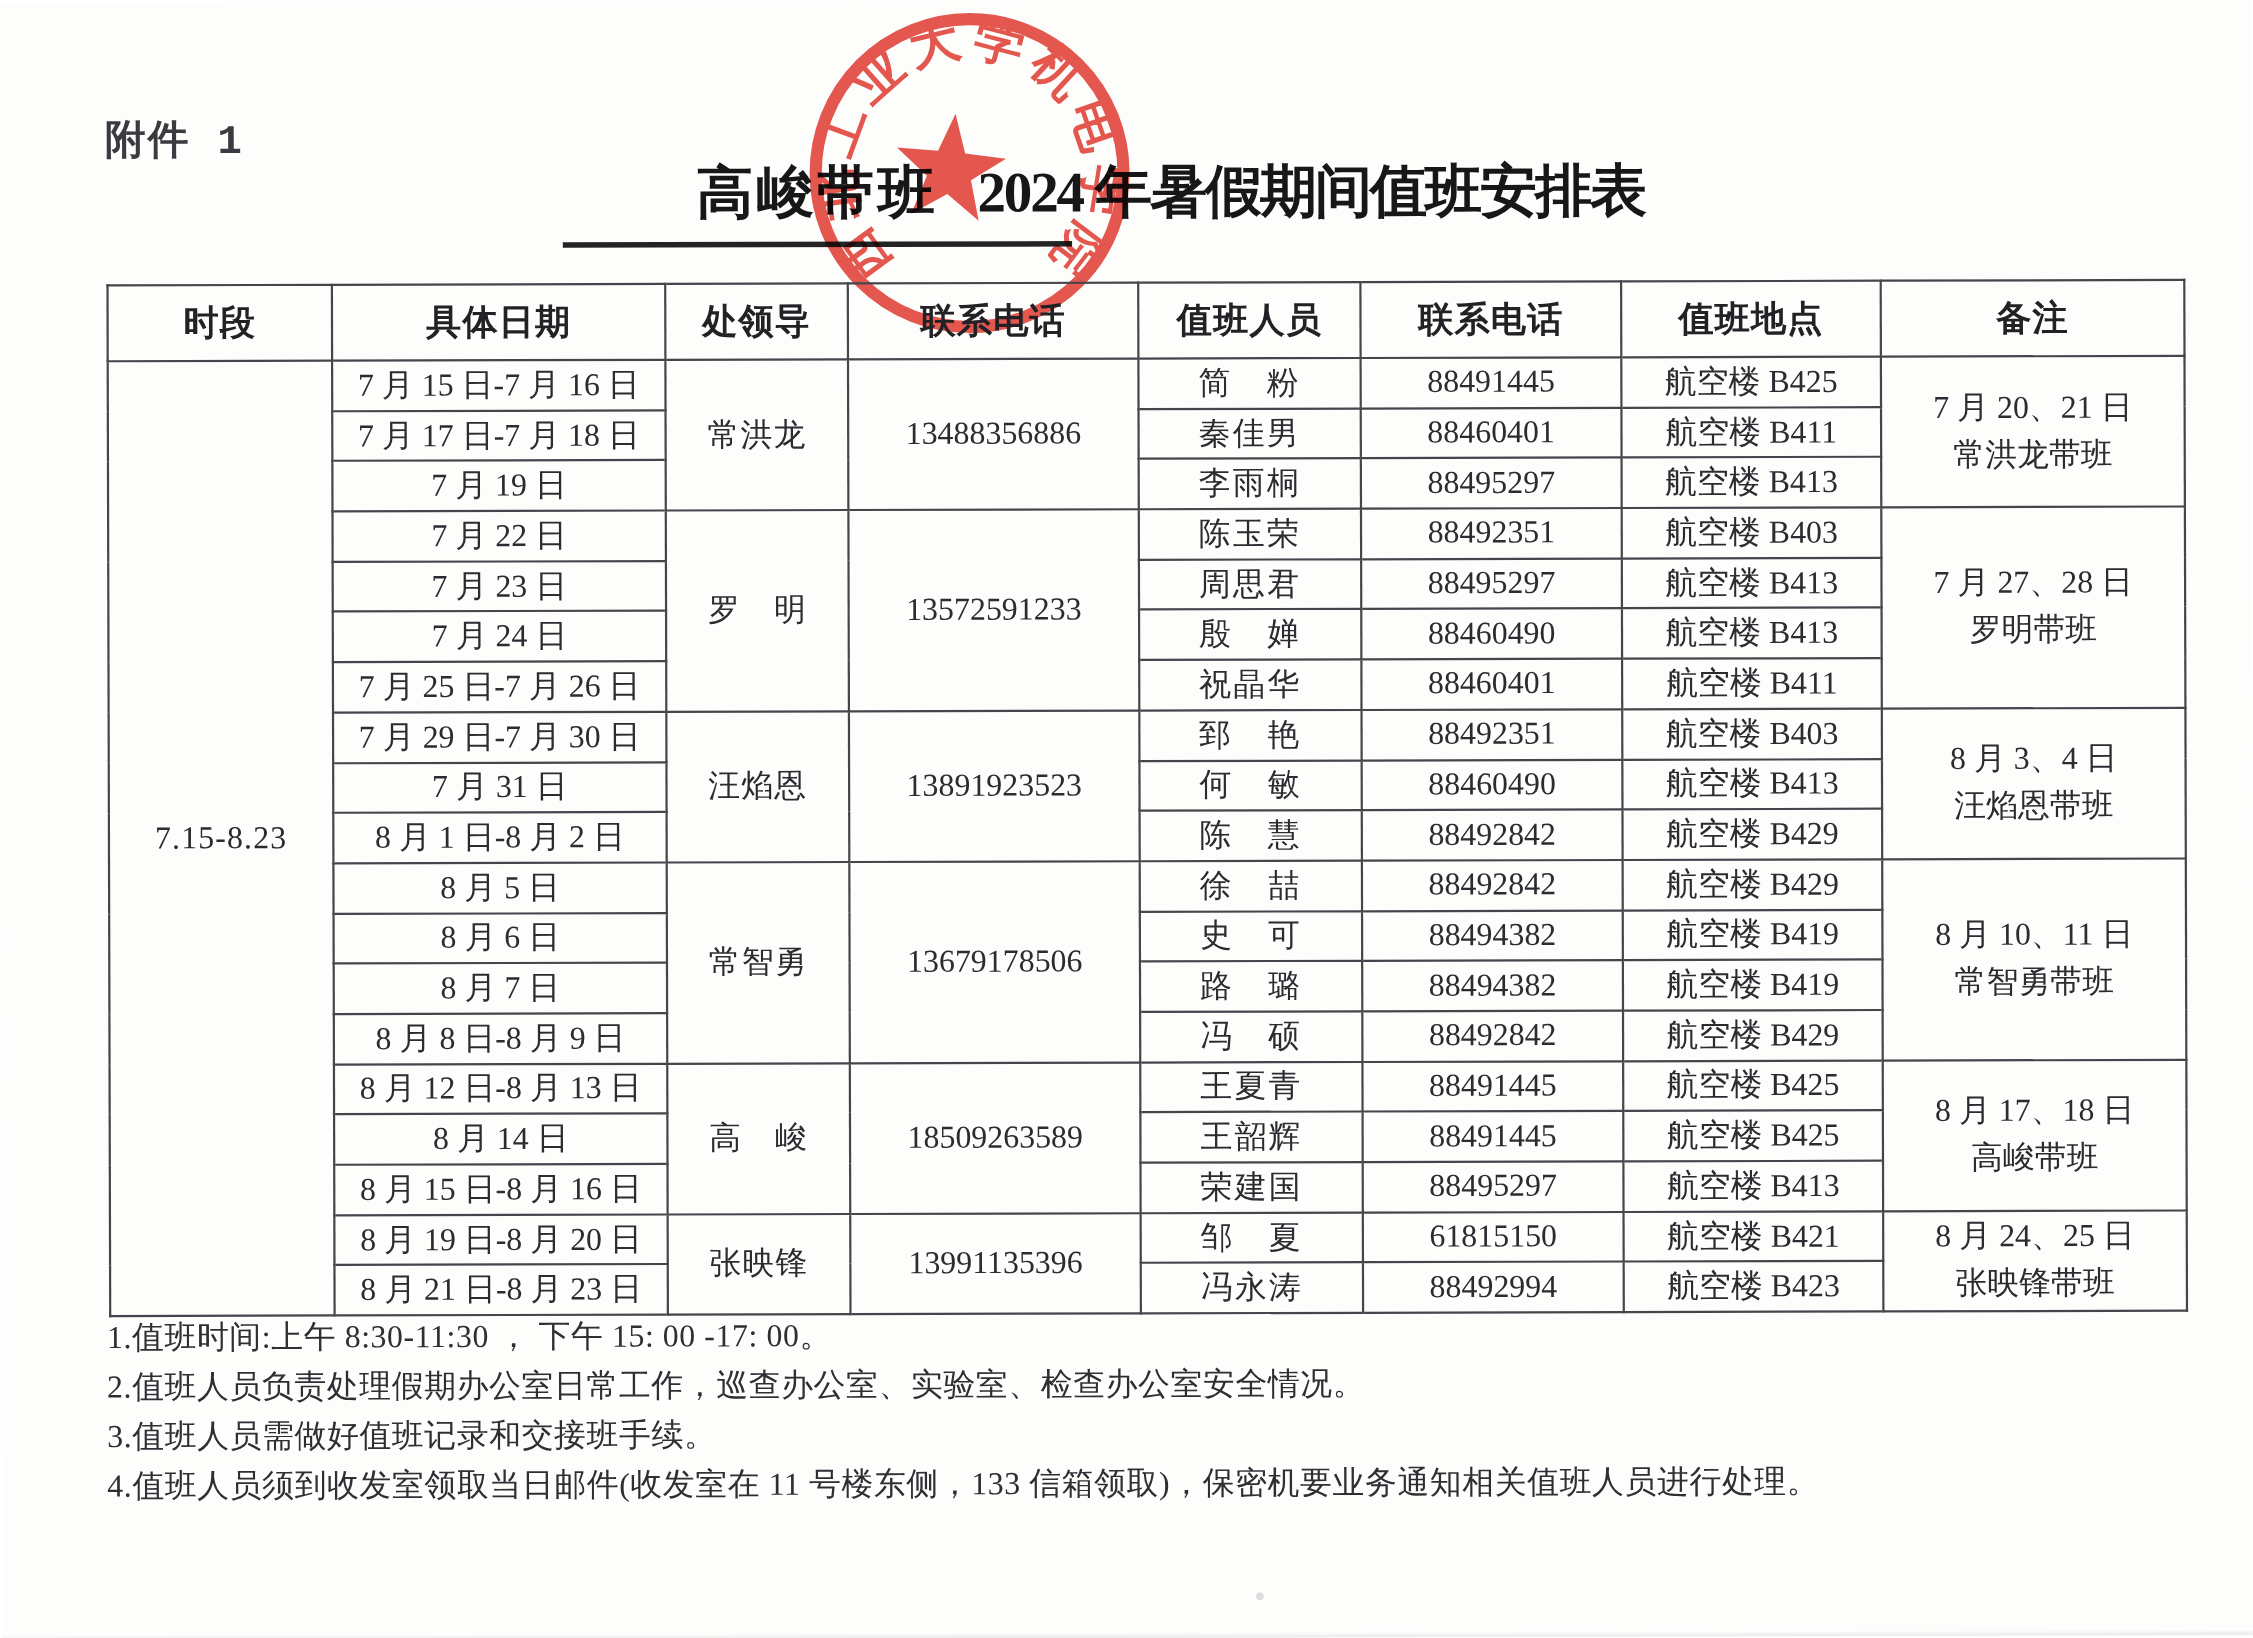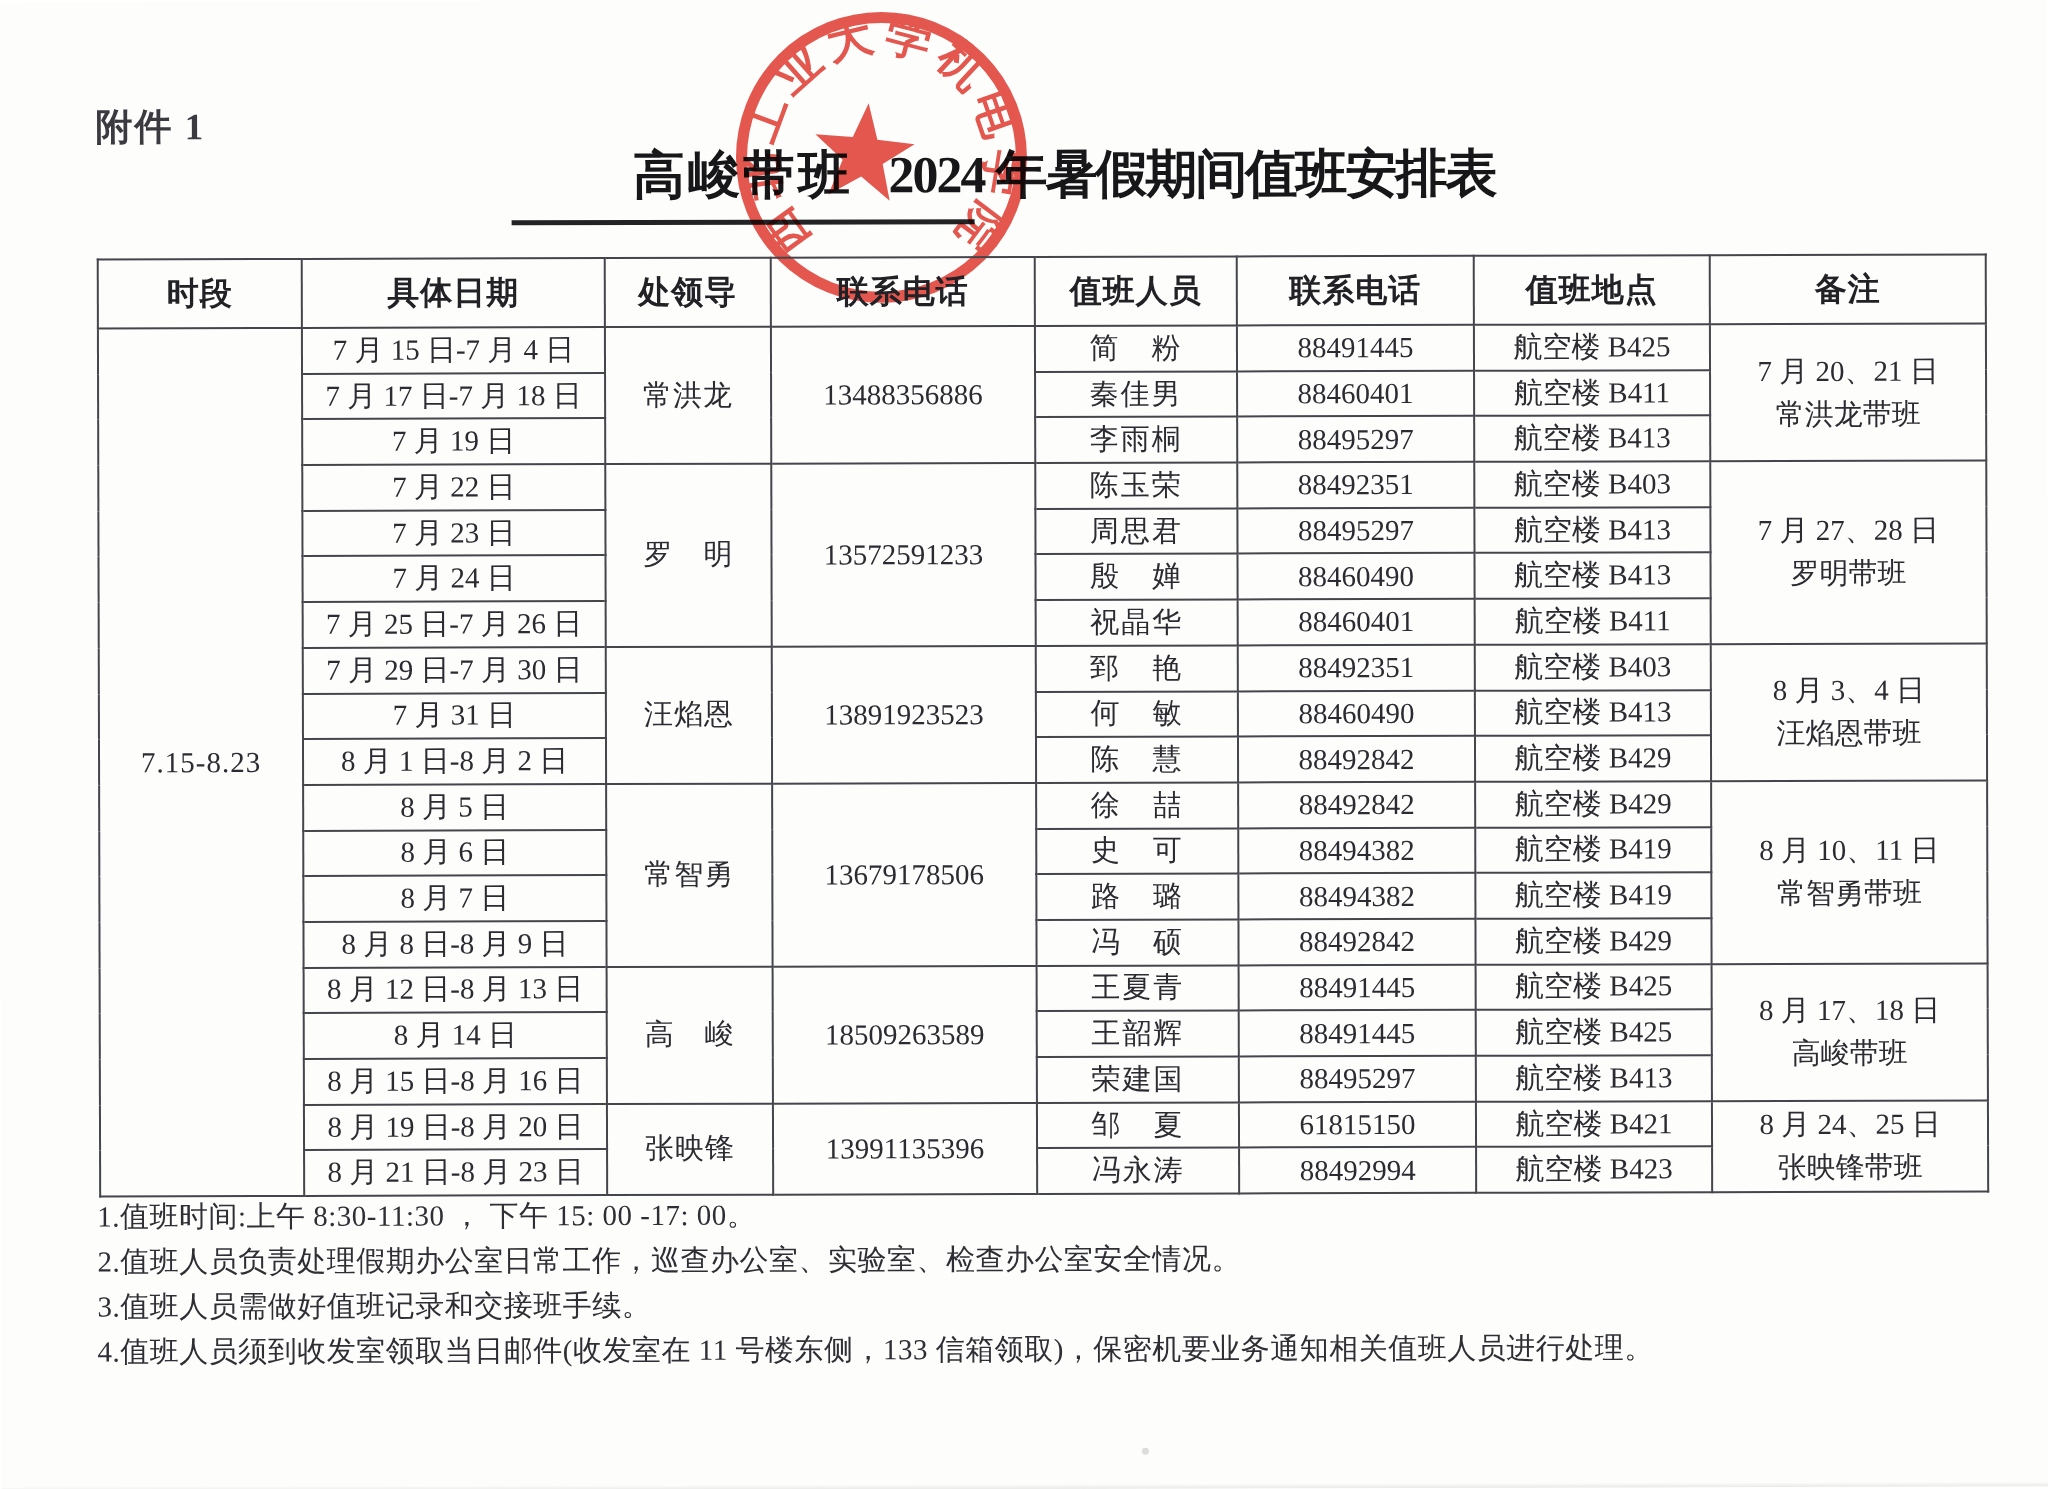--- a/index.html
+++ b/index.html
@@ -14,21 +14,21 @@
   .sheet {
     position:absolute; inset:0;
     background:#fdfdfc;
     transform:rotate(-0.15deg);
   }
   
   .attachment {
     position:absolute; left:97px; top:100px;
     font-size:37px; font-weight:700; color:#3a3a40;
     letter-spacing:2px;
-    font-family:Liberation Serif, serif;
+    font-family:Liberation Mono, monospace;
   }
   
   .title-row {
     position:absolute; left:513px; top:140px;
     white-space:nowrap;
     font-weight:700; font-size:52px; color:#17171a;
     letter-spacing:0px;
   }
   .title-blank {
     display:inline-block; width:463px; text-align:center;
@@ -125,21 +125,21 @@
         <th>值班人员</th>
         <th>联系电话</th>
         <th>值班地点</th>
         <th>备注</th>
       </tr>
     </thead>
     <tbody>
 
       <tr>
         <td class="c-period" rowspan="19">7.15-8.23</td>
-        <td class="c-date">7 月 15 日-7 月 4 日</td>
+        <td class="c-date">7 月 15 日-7 月 16 日</td>
         <td class="c-leader" rowspan="3">常洪龙</td>
         <td class="c-lphone" rowspan="3">13488356886</td>
         <td class="c-person">简　粉</td>
         <td class="c-phone">88491445</td>
         <td class="c-loc">航空楼 B425</td>
         <td class="c-remark" rowspan="3">
           <div>7 月 20、21 日</div>
           <div>常洪龙带班</div>
         </td>
       </tr>

